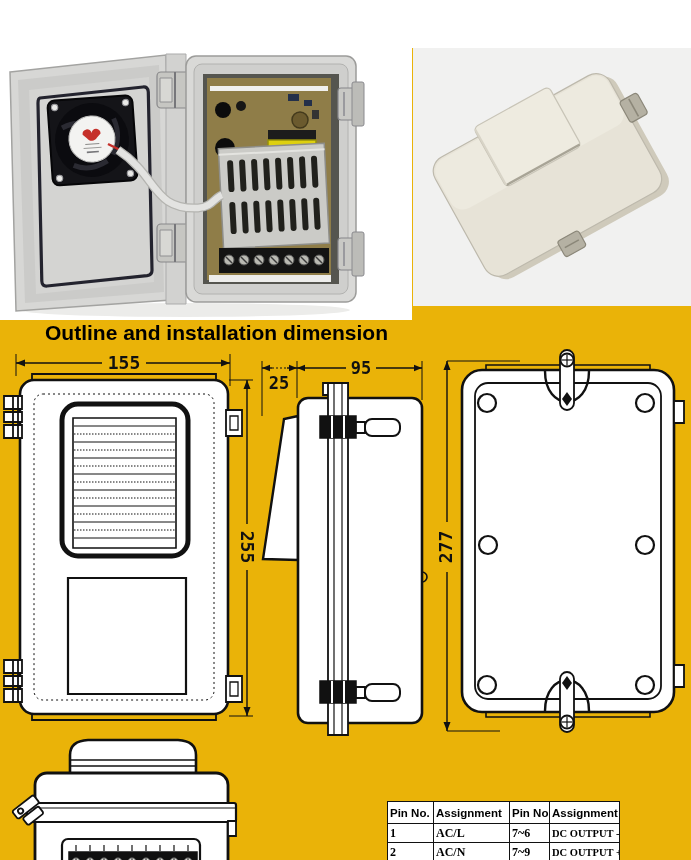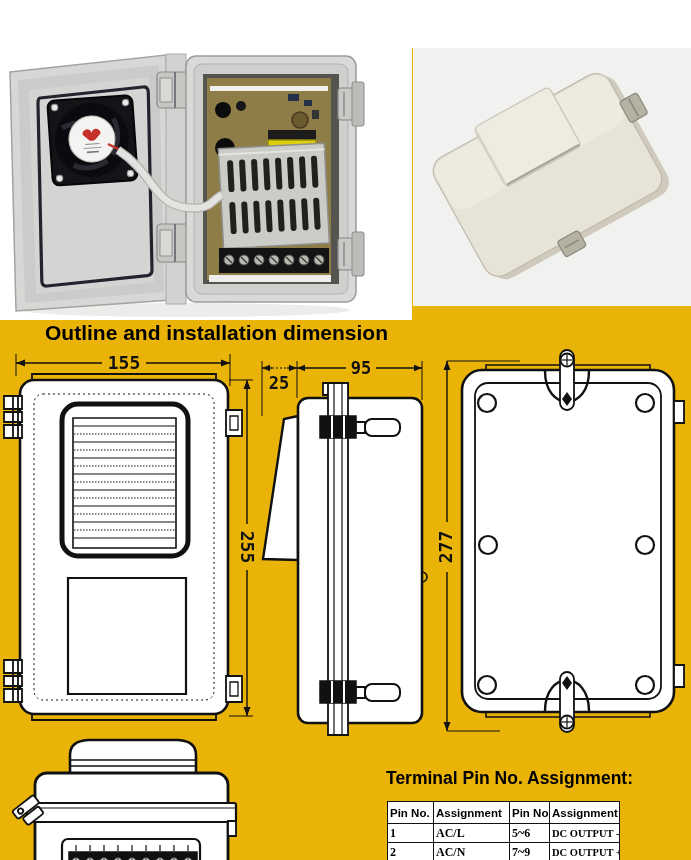--- a/index.html
+++ b/index.html
@@ -398,42 +398,41 @@
           <line x1="122" y1="125.5" x2="122" y2="132.5"></line>
             <line x1="136" y1="125.5" x2="136" y2="132.5"></line>
           <line x1="150" y1="125.5" x2="150" y2="132.5"></line>
             <line x1="164" y1="125.5" x2="164" y2="132.5"></line>
           <line x1="178" y1="125.5" x2="178" y2="132.5"></line>
         </g>
       </g>
     </g>
   </svg>
 
-  <div class="abs h2" style="left:386px;top:720px">Terminal Pin No. Assignment:</div>
 
   <table id="pin-table" class="abs" style="left:387px;top:753px">
     <colgroup>
         <col style="width:46px">
         <col style="width:76px">
         <col style="width:40px">
         <col style="width:70px">
       </colgroup>
     <thead>
       <tr>
         <th>Pin No.</th>
         <th>Assignment</th>
         <th>Pin No.</th>
         <th>Assignment</th>
       </tr>
     </thead>
     <tbody>
       <tr>
         <td>1</td>
         <td>AC/L</td>
-        <td>5~6</td>
+        <td>7~6</td>
         <td class="dc">DC OUTPUT -V</td>
       </tr>
       <tr>
         <td>2</td>
         <td>AC/N</td>
         <td>7~9</td>
         <td class="dc">DC OUTPUT +V</td>
       </tr>
       <tr>
         <td>3</td>

